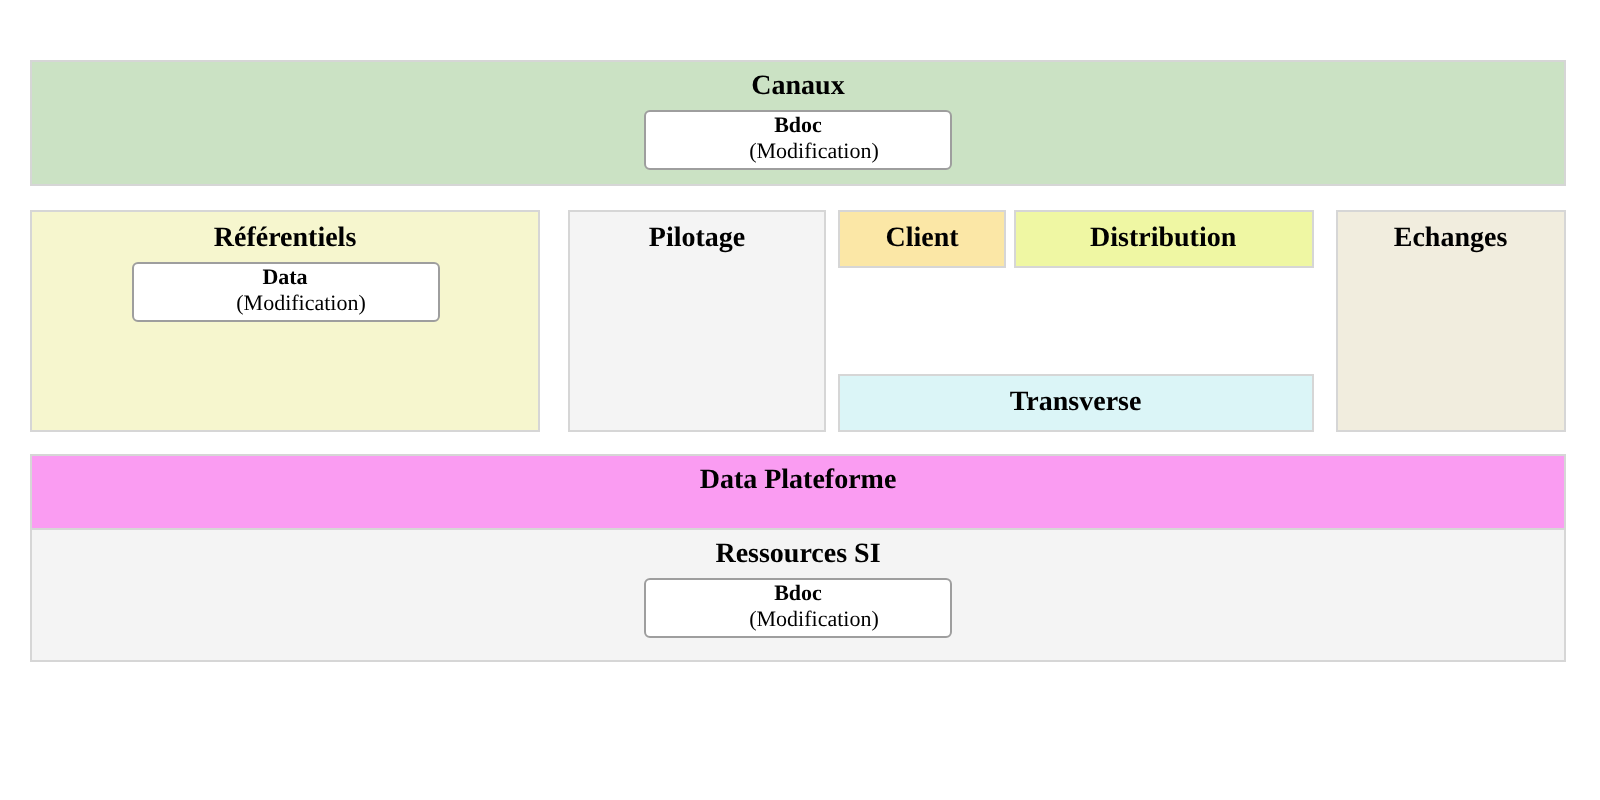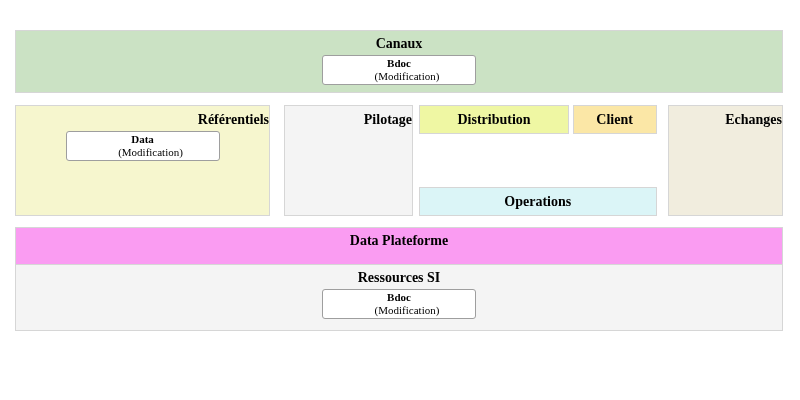--- a/index.html
+++ b/index.html
@@ -24,21 +24,21 @@
 
   .midrow{display:flex;justify-content:space-between;}
   .cell{box-sizing:border-box;border:1px solid var(--block_border,#d6d6d6);
         height:29px;line-height:27px;text-align:center;font-weight:bold;font-size:14px;}
   #client{width:84px;background:var(--client);}
   #distribution{width:150px;background:var(--distribution);}
   #operations{background:var(--operations);}
   #ressources{background:var(--ressources);height:30px;line-height:28px;}
 
   .title{font-weight:bold;font-size:14px;text-align:center;padding-top:5px;}
-  .col .title{padding-top:6px;text-align:right;}
+  .col .title{padding-top:6px;}
 
   .whitebox{width:154px;height:30px;margin:3px auto 0;background:#ffffff;
             border:1px solid var(--button_border,#9e9e9e);border-radius:3px;
             box-sizing:border-box;text-align:center;padding-top:1px;cursor:default;}
   .wb1{font-weight:bold;font-size:11px;line-height:13px;text-align:center;}
   .wb2{font-size:11px;line-height:13px;padding-left:16px;}
 </style>
 </head>
 <body>
 
@@ -61,24 +61,24 @@
         <div class="wb2">(Modification)</div>
       </div>
     </div>
 
     <div class="col" id="pilotage">
       <div class="title">Pilotage</div>
     </div>
 
     <div id="midcol">
       <div class="midrow">
+        <div class="cell" id="client">Client</div>
         <div class="cell" id="distribution">Distribution</div>
-        <div class="cell" id="client">Client</div>
       </div>
-      <div class="cell" id="operations">Operations</div>
+      <div class="cell" id="operations">Transverse</div>
     </div>
 
     <div class="col" id="echanges">
       <div class="title">Echanges</div>
     </div>
 
   </div>
 
   <div class="band" id="dataplateforme">Data Plateforme</div>
 

